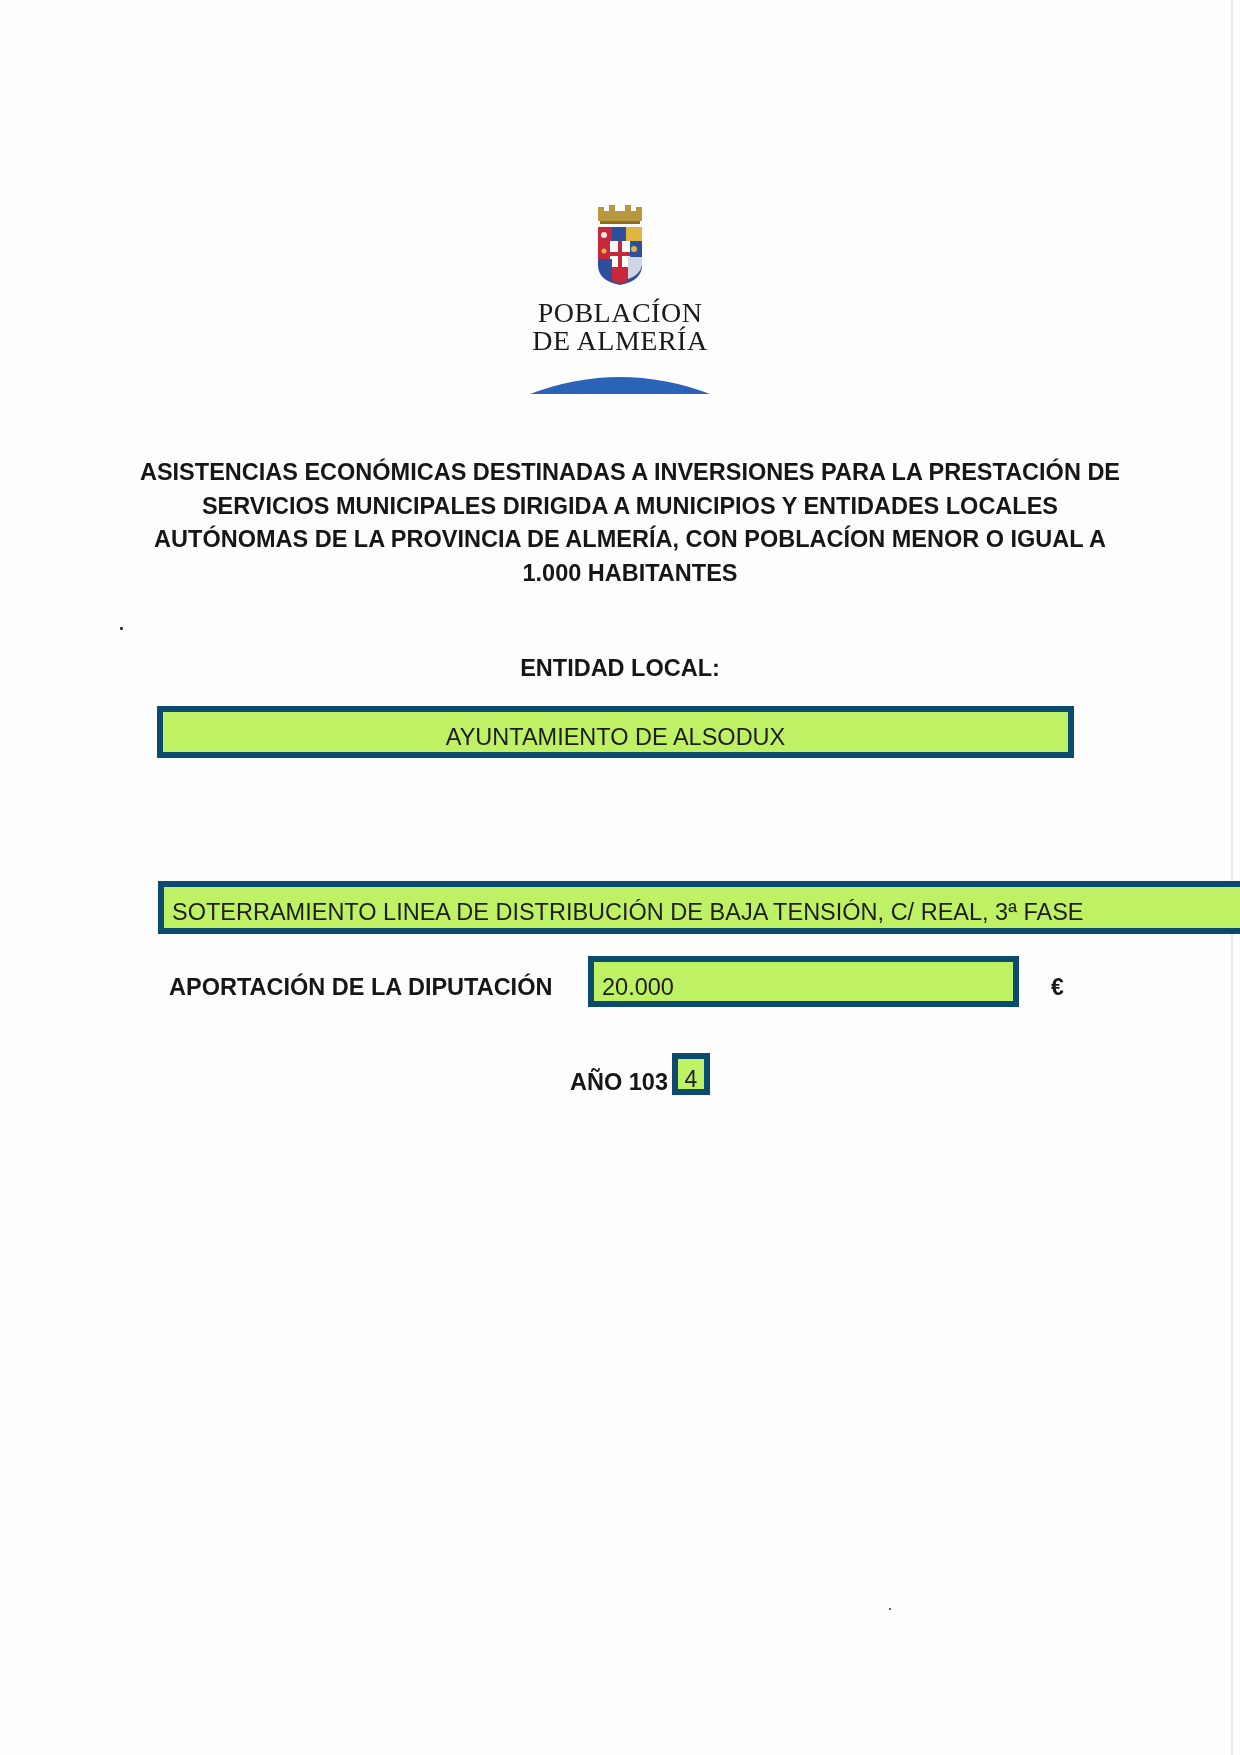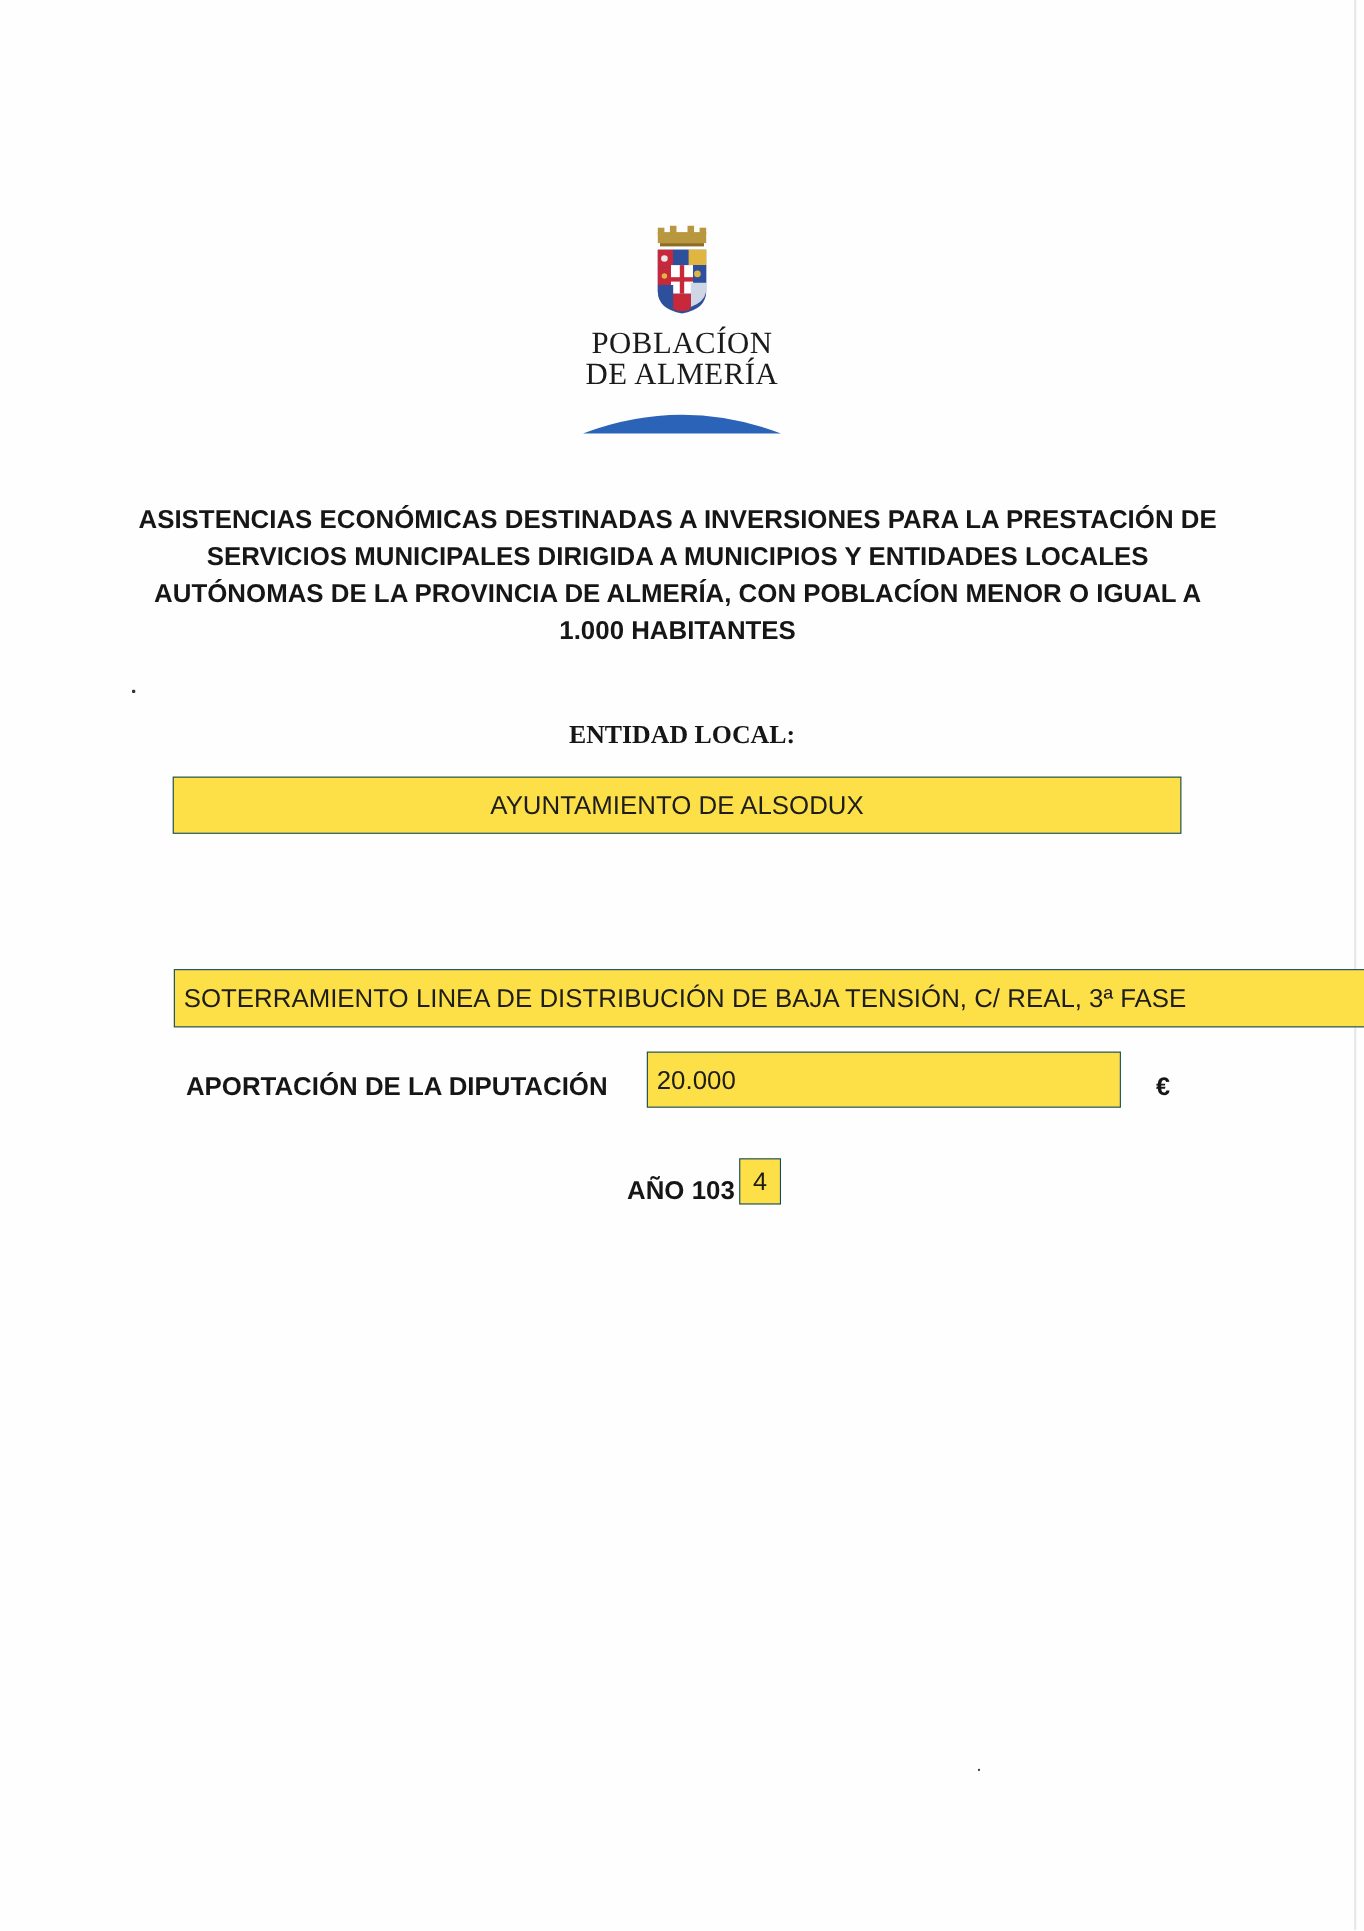--- a/index.html
+++ b/index.html
@@ -68,48 +68,48 @@
   .logo-arc {
     position: absolute;
     left: 10px;
     top: 170px;
     width: 180px;
     height: 26px;
   }
   
   .title {
     position: absolute;
-    left: 116px;
+    left: 130px;
     top: 456px;
     width: 1000px;
     text-align: center;
     font-weight: bold;
     font-size: 23.5px;
     line-height: 33.5px;
     color: #161616;
   }
   .title .line { display: block; white-space: nowrap; }
   .label-center {
     position: absolute;
     left: 120px;
     width: 1000px;
     text-align: center;
     font-weight: bold;
     font-size: 23.5px;
     line-height: 33px;
     color: #161616;
     white-space: nowrap;
   }
-  .entidad-label { top: 652px; font-family: Liberation Serif, serif; }
+  .entidad-label { top: 652px; }
   .proyecto-label { top: 784px; }
   
   .field {
     position: absolute;
-    background: #fde047;
-    border: 1px solid #0c4a6e;
+    background: #bef264;
+    border: 6px solid #0c4a6e;
     box-sizing: border-box;
     font-size: 23.5px;
     color: #1d1d1d;
     white-space: nowrap;
     overflow: hidden;
   }
   .field-entidad {
     left: 157px; top: 706px;
     width: 917px; height: 52px;
     text-align: center;

